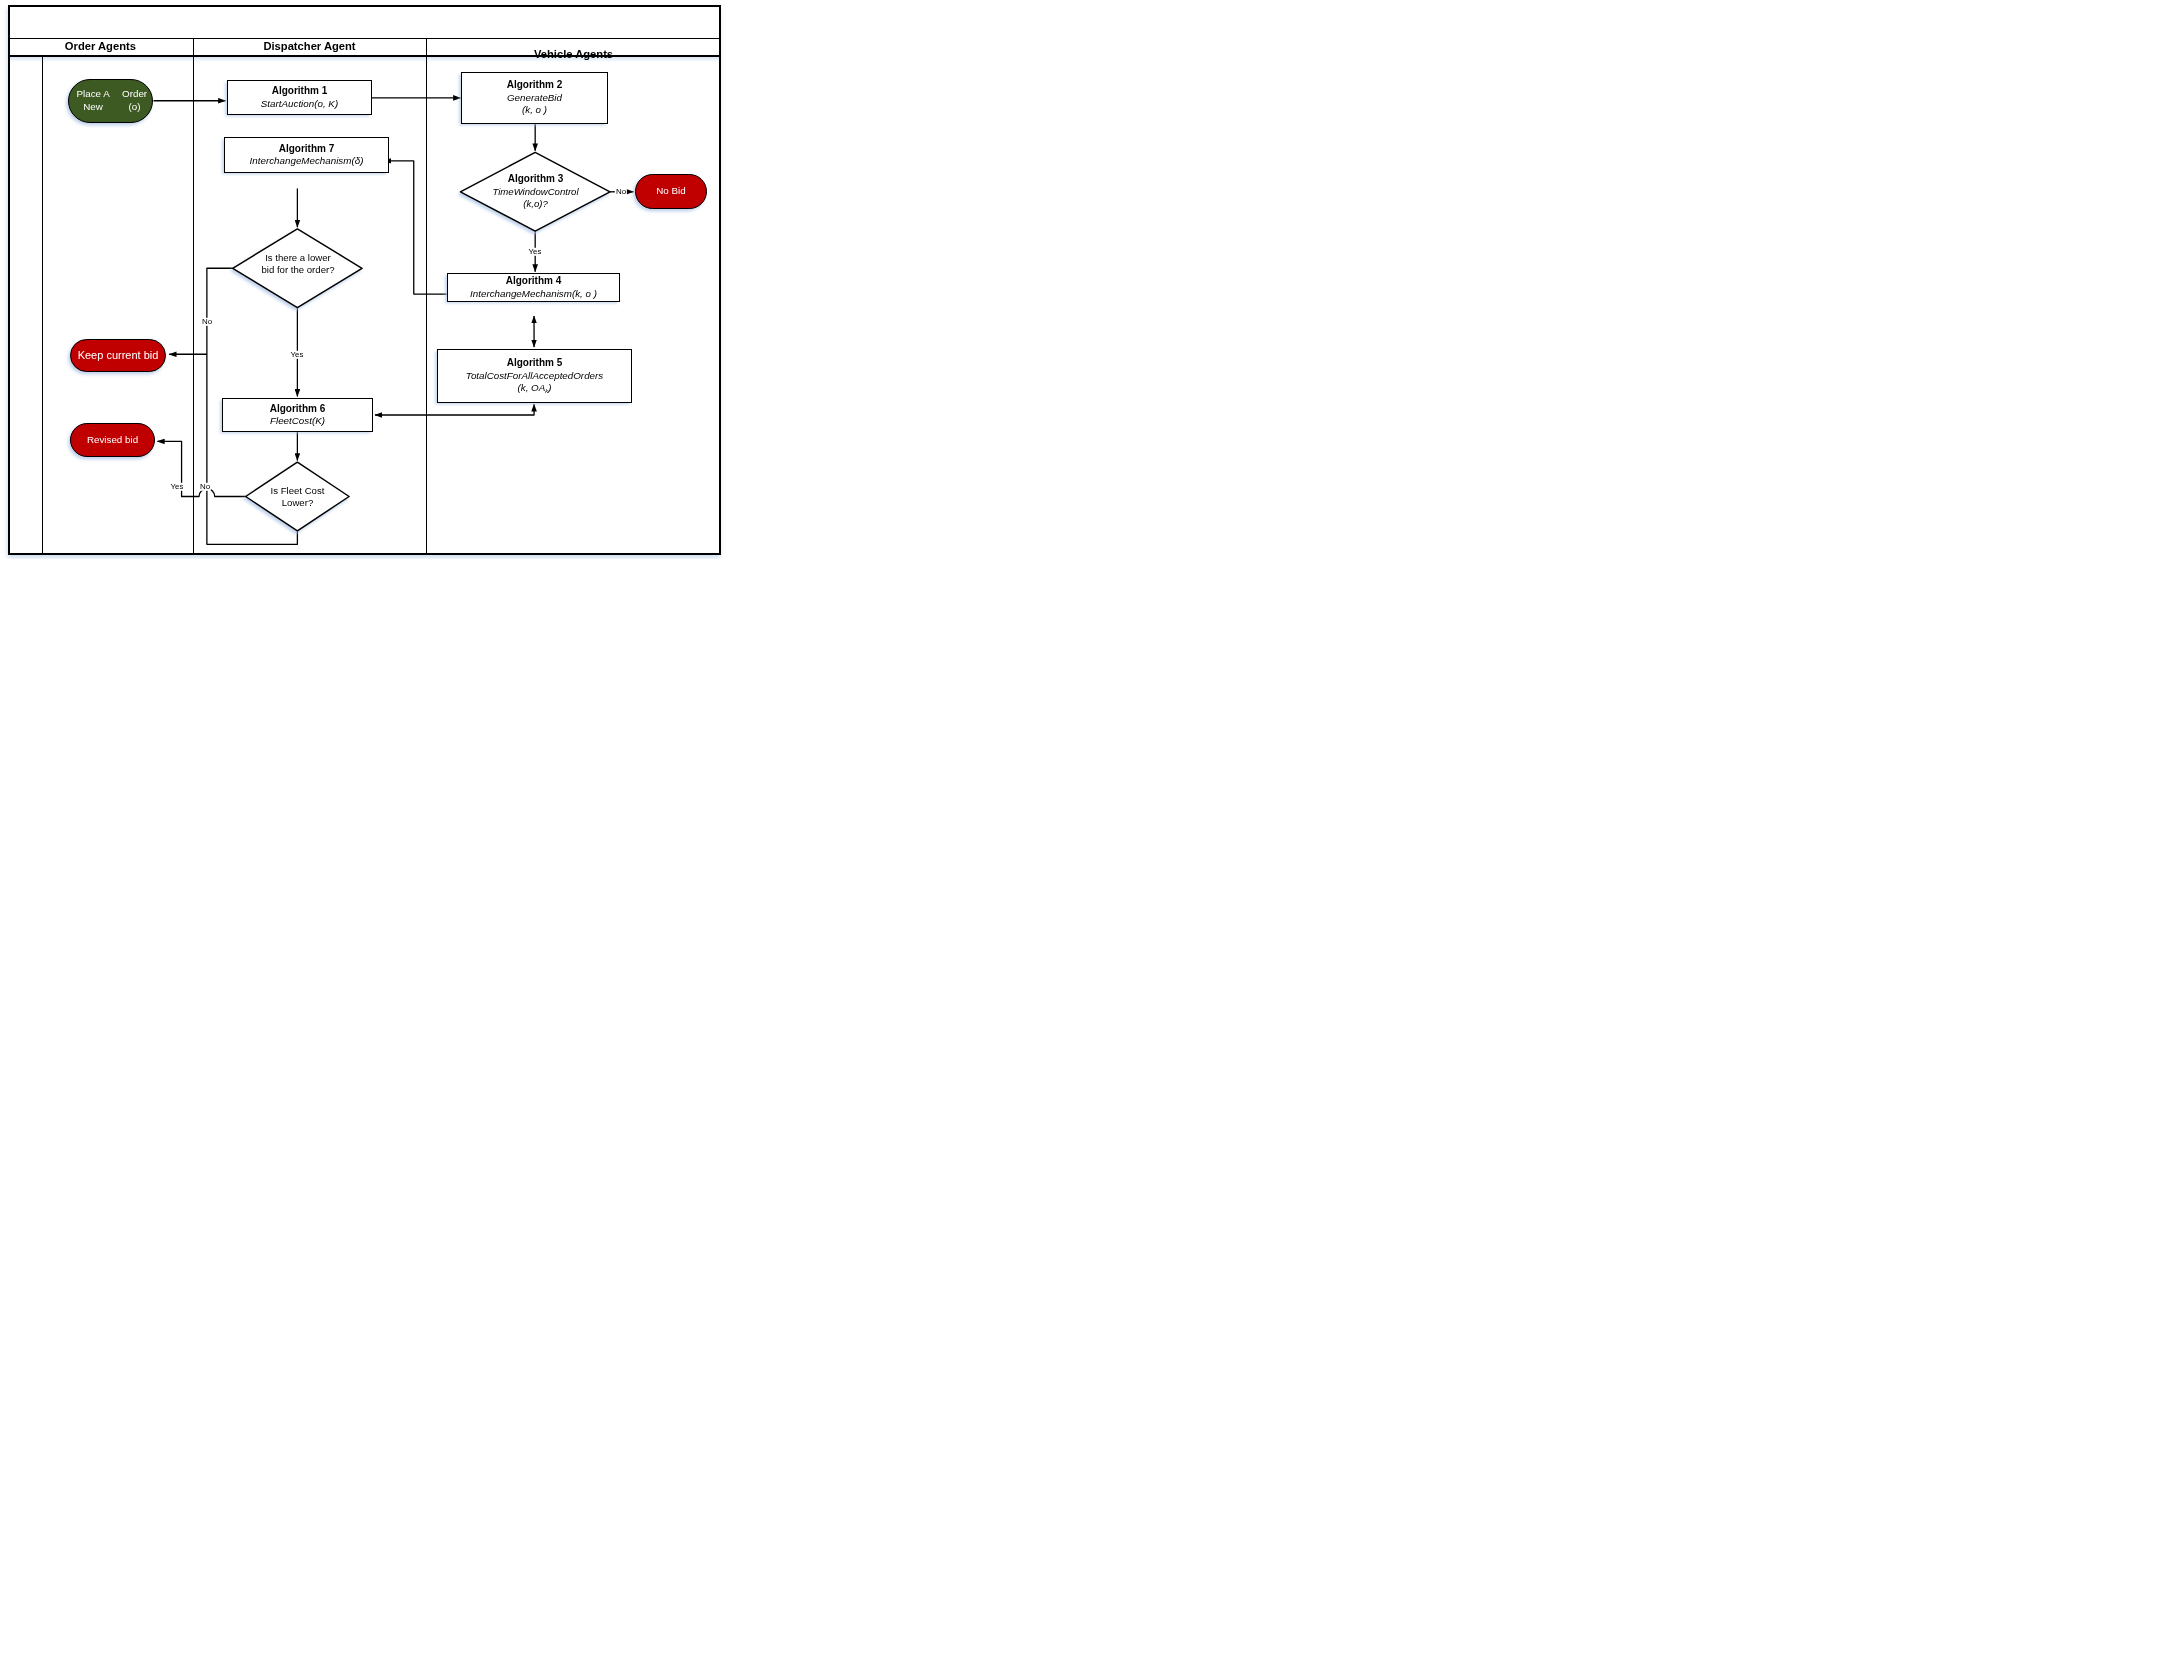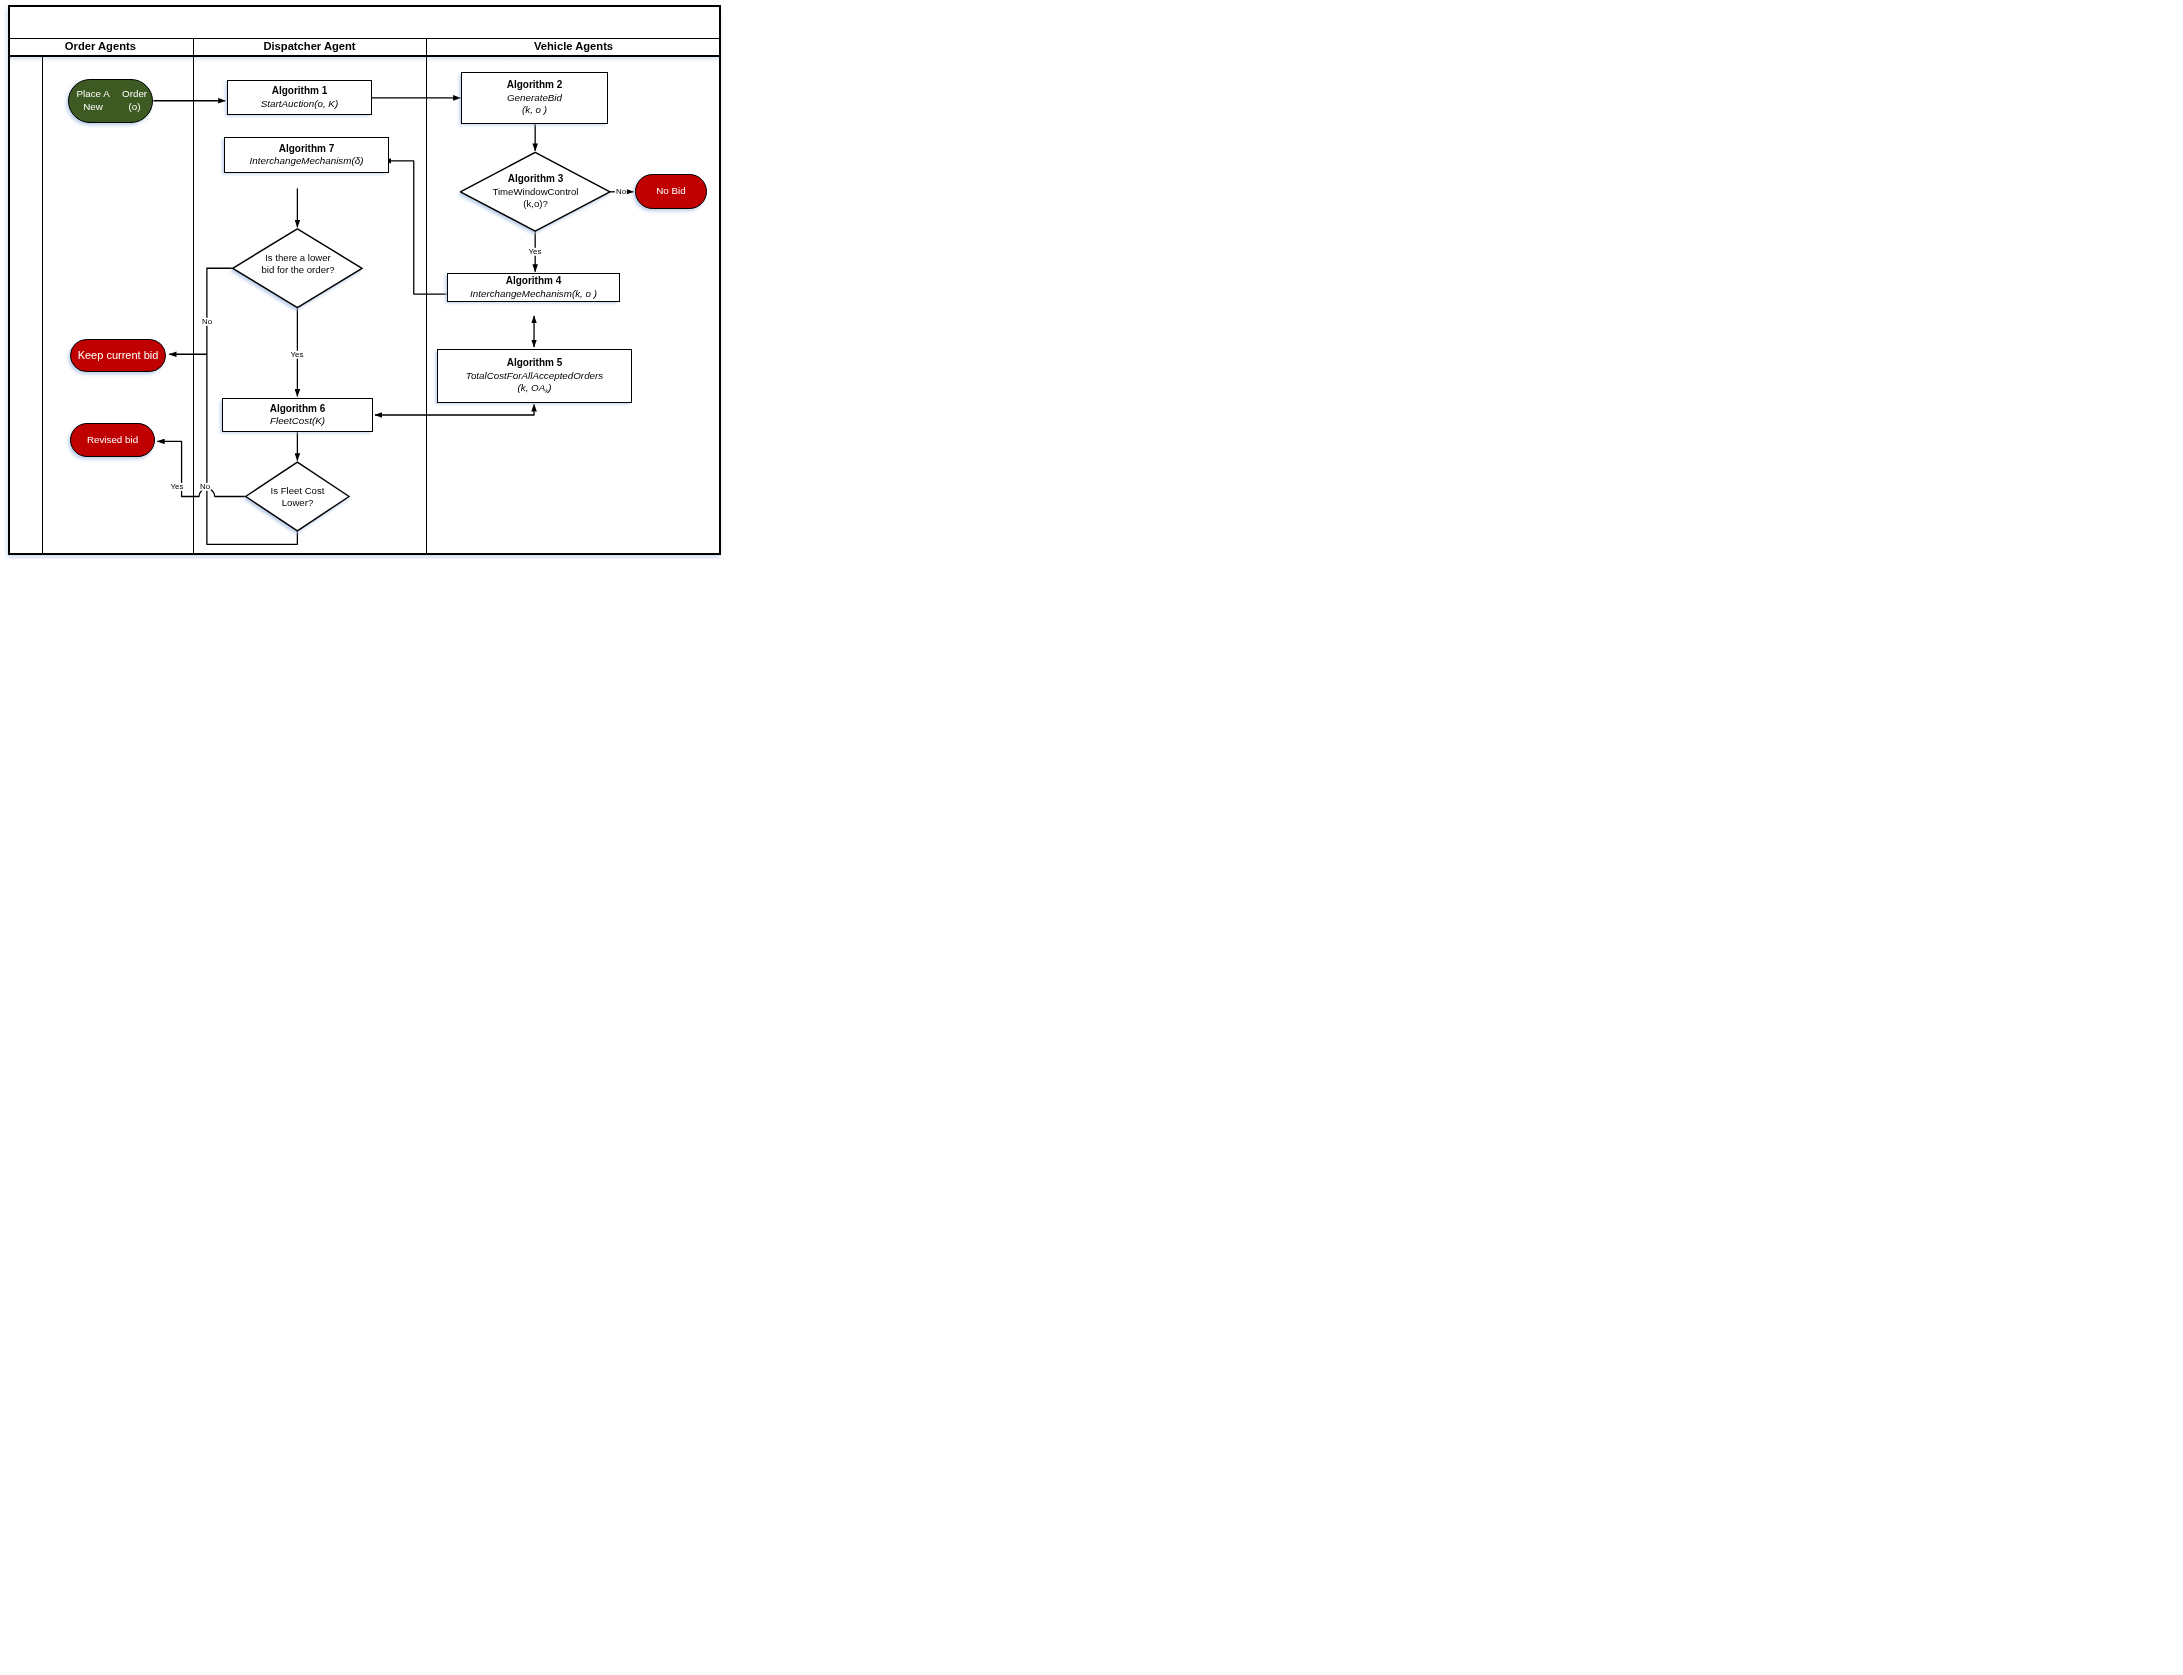--- a/index.html
+++ b/index.html
@@ -36,21 +36,21 @@
     border:1.7px solid var(--line);
     box-shadow:-1.7px 2.2px 3.4px rgba(174,198,230,.8);
   }
   .stadium.green{background:var(--green);}
   .stadium.red{background:var(--red);}
   .dlabel{ 
     display:flex;flex-direction:column;align-items:center;justify-content:center;
     text-align:center;font-size:9.6px;line-height:1.24;pointer-events:none;
   }
   .dlabel .t{font-weight:bold;font-size:10px;}
-  .dlabel .s{text-align:right;}
+  .dlabel .s{font-style:italic;text-align:right;}
   .elabel{
     transform:translate(-50%,-50%);font-size:7.9px;line-height:8.4px;
     background:#fff;padding:0 1.1px;white-space:nowrap;
   }
   sub.k{font-size:0.62em;vertical-align:-0.25em;}
   #wires{position:absolute;left:0;top:0;width:728px;height:559px;}
   #wires path.wire{fill:none;stroke:var(--line);stroke-width:2.3px;
     stroke-linejoin:round;stroke-linecap:butt;}
   #wires polygon.diamond{fill:#ffffff;stroke:var(--line);stroke-width:2.6px;
     stroke-linejoin:round;filter:drop-shadow(-3px 4px 3px rgba(174,198,230,.8));}
@@ -92,21 +92,21 @@
   <div class="abs hline" style="left:7.9px;top:38px;width:713px;height:1.1px;"></div>
   <div class="abs hline" style="left:7.9px;top:55px;width:713px;height:1.7px;"></div>
   <div class="abs" id="blue-strip"></div>
   <div class="abs vline" style="left:193px;top:38px;width:1.1px;height:517px;"></div>
   <div class="abs vline" style="left:426px;top:38px;width:1.1px;height:517px;"></div>
   <div class="abs vline" style="left:42px;top:56px;width:1.1px;height:498px;"></div>
   <div class="abs" style="left:7.9px;top:4.5px;width:713px;height:33px;"></div>
 
   <div class="abs lane-title" style="left:7.9px;width:185px;">Order Agents</div>
   <div class="abs lane-title" style="left:193px;width:233px;">Dispatcher Agent</div>
-  <div class="abs lane-title" style="left:426px;width:295px;">Vehicle Agents</div>
+  <div class="abs lane-title" style="left:426px;width:295px;margin-top:8px;">Vehicle Agents</div>
 
   <div class="abs stadium green" style="left:68px;top:79px;width:85px;height:44px;border-radius:22.5px;">
     <span>Place A New</span>
     <span>Order (o)</span>
   </div>
   <div class="abs stadium red" style="left:635px;top:174px;width:72px;height:35px;border-radius:18px;">
     <span>No Bid</span>
   </div>
   <div class="abs stadium red" style="left:70px;top:339px;width:96px;height:33px;border-radius:17px;font-size:11px;">
     <span>Keep current bid</span>

